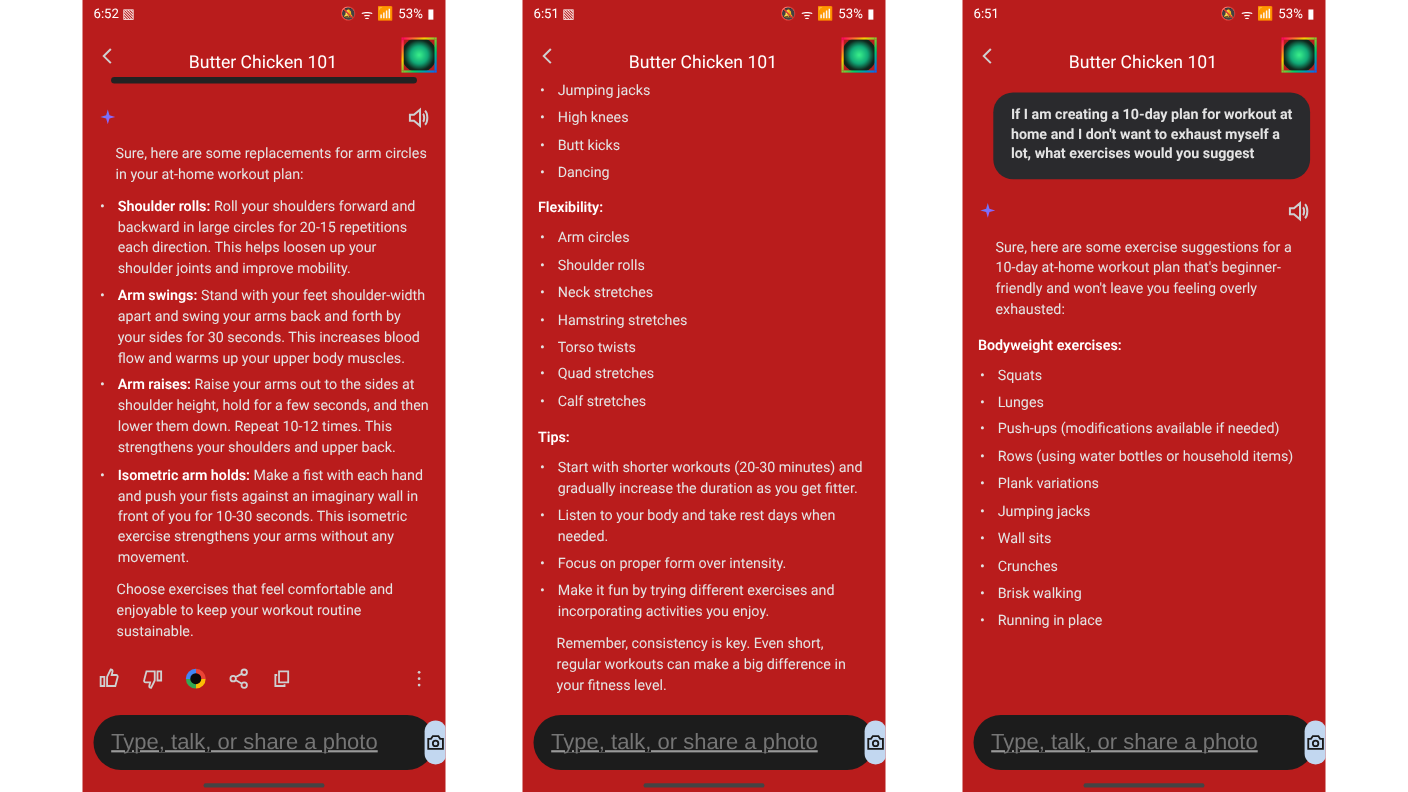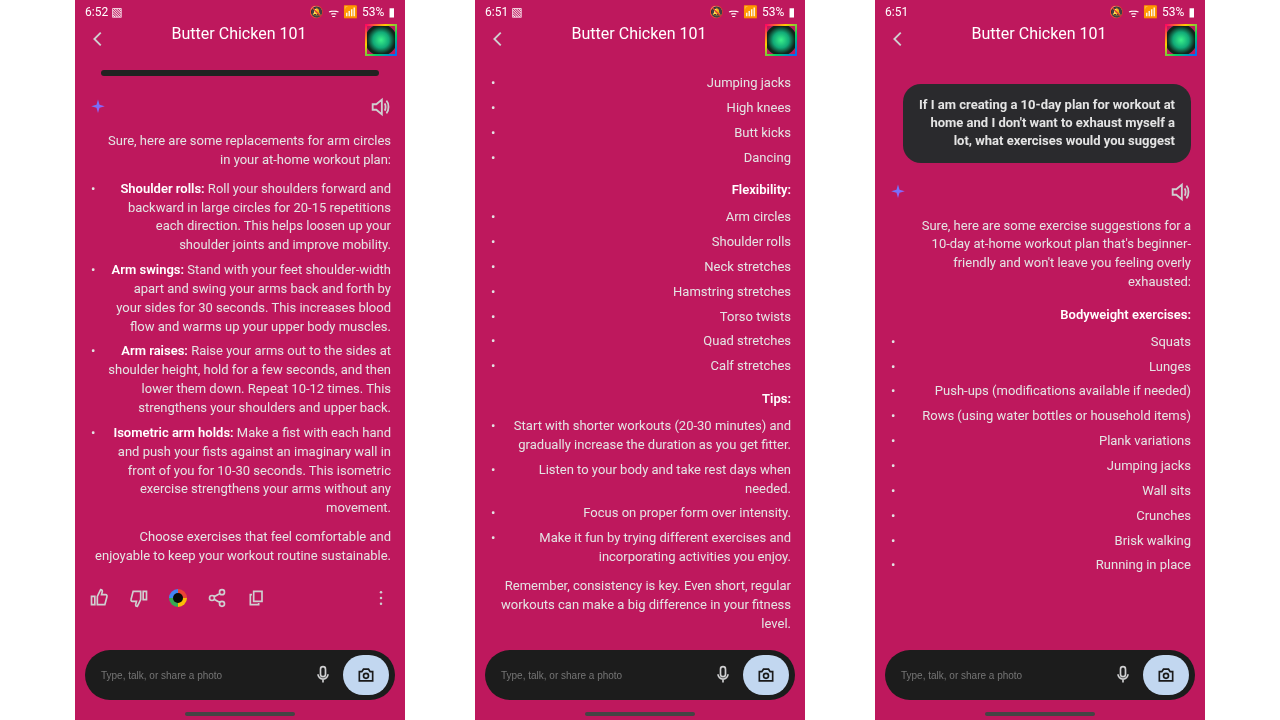--- a/index.html
+++ b/index.html
@@ -9,41 +9,41 @@
     width: 1280px;
     height: 720px;
     display: flex;
     gap: 70px;
     padding: 0 70px;
     justify-content: center;
   }
   .phone {
     width: 330px;
     height: 720px;
-    background: #be185d;
+    background: #b91c1c;
     color: #e4e4e4;
     position: relative;
     display: flex;
     flex-direction: column;
     overflow: hidden;
   }
   .statusbar {
     height: 24px;
     display: flex;
     justify-content: space-between;
     align-items: center;
     padding: 0 10px;
     font-size: 12px;
     color: #fff;
   }
   .statusbar .right { display: flex; align-items: center; gap: 4px; }
   .titlebar {
     height: 42px;
     display: flex;
-    align-items: flex-start;
+    align-items: flex-end;
     justify-content: space-between;
     padding: 0 8px;
   }
   .back-btn {
     width: 30px; height: 30px;
     display: flex; align-items: center; justify-content: center;
     cursor: pointer;
   }
   .title { font-size: 16px; color: #fff; }
   .avatar {
@@ -54,41 +54,40 @@
     border-image: linear-gradient(135deg, #ff0066, #ffcc00, #00cc66, #0066ff) 1;
     cursor: pointer;
   }
   .content {
     flex: 1;
     overflow: hidden;
     padding: 0 14px;
     font-size: 13px;
     line-height: 1.45;
     color: #e4e4e4;
-    text-align: right;
   }
   .sparkle-row {
     display: flex;
     justify-content: space-between;
     align-items: center;
     padding: 10px 0 6px 0;
   }
   .sparkle { width: 18px; height: 18px; }
   .speaker { width: 22px; height: 22px; cursor: pointer; }
   .intro { margin: 8px 0 10px 16px; }
   .bullets { list-style: none; padding-left: 14px; }
   .bullets li { position: relative; margin-bottom: 6px; padding-left: 4px; }
   .bullets li::before {
     content: "•";
     position: absolute;
     left: -12px;
     color: #e4e4e4;
   }
   .bold { font-weight: 600; color: #fff; }
-  .outro { margin: 10px 0; }
+  .outro { margin: 10px 17px; }
   .actions {
     display: flex;
     align-items: center;
     gap: 20px;
     padding: 12px 0 8px 0;
   }
   .action-icon { width: 20px; height: 20px; cursor: pointer; }
   .g-logo {
     width: 18px; height: 18px;
     background: conic-gradient(#ea4335 0deg 90deg, #fbbc05 90deg 180deg, #34a853 180deg 270deg, #4285f4 270deg 360deg);
@@ -106,22 +105,23 @@
     border-radius: 28px;
     display: flex;
     align-items: center;
     padding: 0 6px 0 16px;
   }
   .inputbar input {
     flex: 1;
     background: transparent;
     border: none;
     color: #999;
-    font-size: 10px;
+    font-size: 20px;
     outline: none;
+    text-decoration: underline;
   }
   .mic { width: 20px; height: 20px; margin: 0 10px; cursor: pointer; }
   .cam-btn {
     width: 46px; height: 40px;
     background: #c2d7f0;
     border-radius: 22px;
     display: flex; align-items: center; justify-content: center;
     cursor: pointer;
   }
   .cam-btn svg { width: 20px; height: 20px; }

